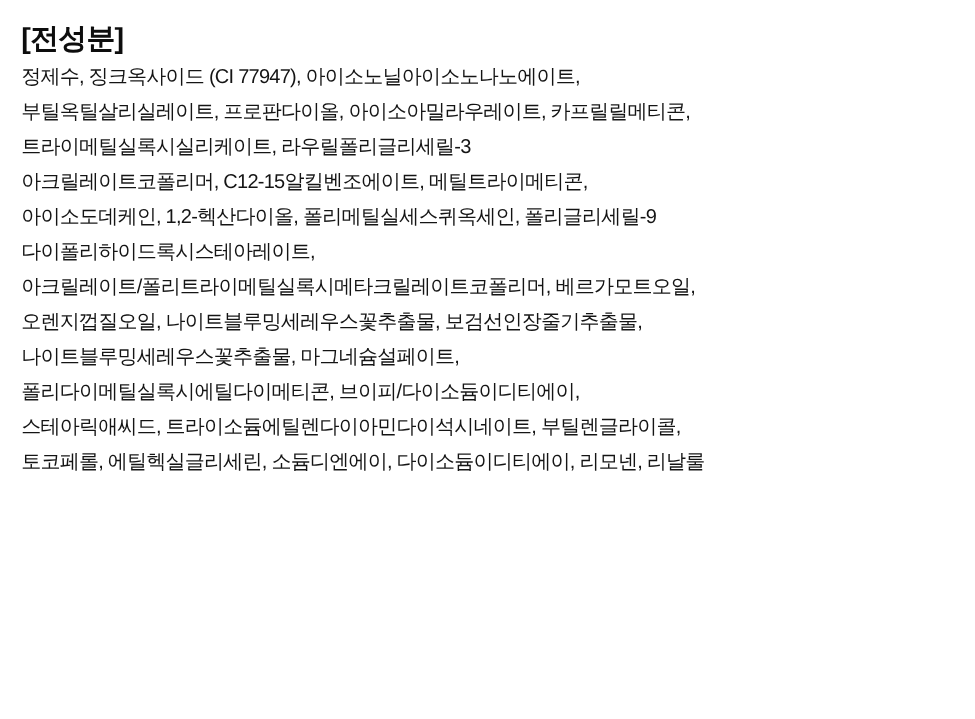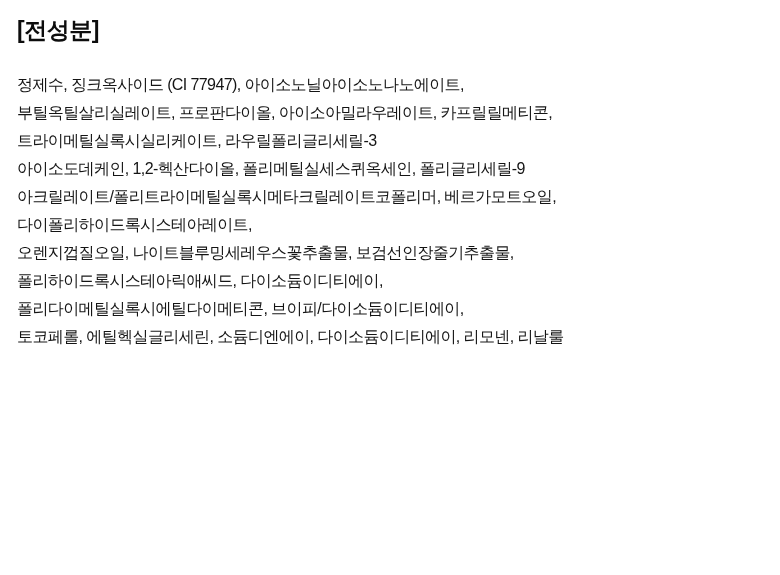--- a/index.html
+++ b/index.html
@@ -14,21 +14,21 @@
   }
   .page {
     width: 780px;
     height: 575px;
     padding: 16px 6px 0 17px;
   }
   .title {
     font-size: 23px;
     font-weight: 700;
     line-height: 28px;
-    margin: 0 0 27px 0;
+    margin: 0 0 4px 0;
     letter-spacing: -0.5px;
     color: #0d0d0d;
   }
   .lines { margin: 0; }
   .line {
     font-size: 16px;
     font-weight: 400;
     line-height: 28px;
     letter-spacing: -0.6px;
     white-space: nowrap;
@@ -37,21 +37,23 @@
 </style>
 </head>
 <body>
 
 <main class="page">
   <h1 class="title">[전성분]</h1>
   <div class="lines">
       <div class="line">정제수, 징크옥사이드 (CI 77947), 아이소노닐아이소노나노에이트,</div>
       <div class="line">부틸옥틸살리실레이트, 프로판다이올, 아이소아밀라우레이트, 카프릴릴메티콘,</div>
       <div class="line">트라이메틸실록시실리케이트, 라우릴폴리글리세릴-3</div>
+      <div class="line">아크릴레이트코폴리머, C12-15알킬벤조에이트, 메틸트라이메티콘,</div>
       <div class="line">아이소도데케인, 1,2-헥산다이올, 폴리메틸실세스퀴옥세인, 폴리글리세릴-9</div>
+      <div class="line">다이폴리하이드록시스테아레이트,</div>
       <div class="line">아크릴레이트/폴리트라이메틸실록시메타크릴레이트코폴리머, 베르가모트오일,</div>
-      <div class="line">다이폴리하이드록시스테아레이트,</div>
       <div class="line">오렌지껍질오일, 나이트블루밍세레우스꽃추출물, 보검선인장줄기추출물,</div>
-      <div class="line">폴리하이드록시스테아릭애씨드, 다이소듐이디티에이,</div>
+      <div class="line">나이트블루밍세레우스꽃추출물, 마그네슘설페이트,</div>
       <div class="line">폴리다이메틸실록시에틸다이메티콘, 브이피/다이소듐이디티에이,</div>
+      <div class="line">스테아릭애씨드, 트라이소듐에틸렌다이아민다이석시네이트, 부틸렌글라이콜,</div>
       <div class="line">토코페롤, 에틸헥실글리세린, 소듐디엔에이, 다이소듐이디티에이, 리모넨, 리날룰</div>
     </div>
 </main>
 
 </body></html>

